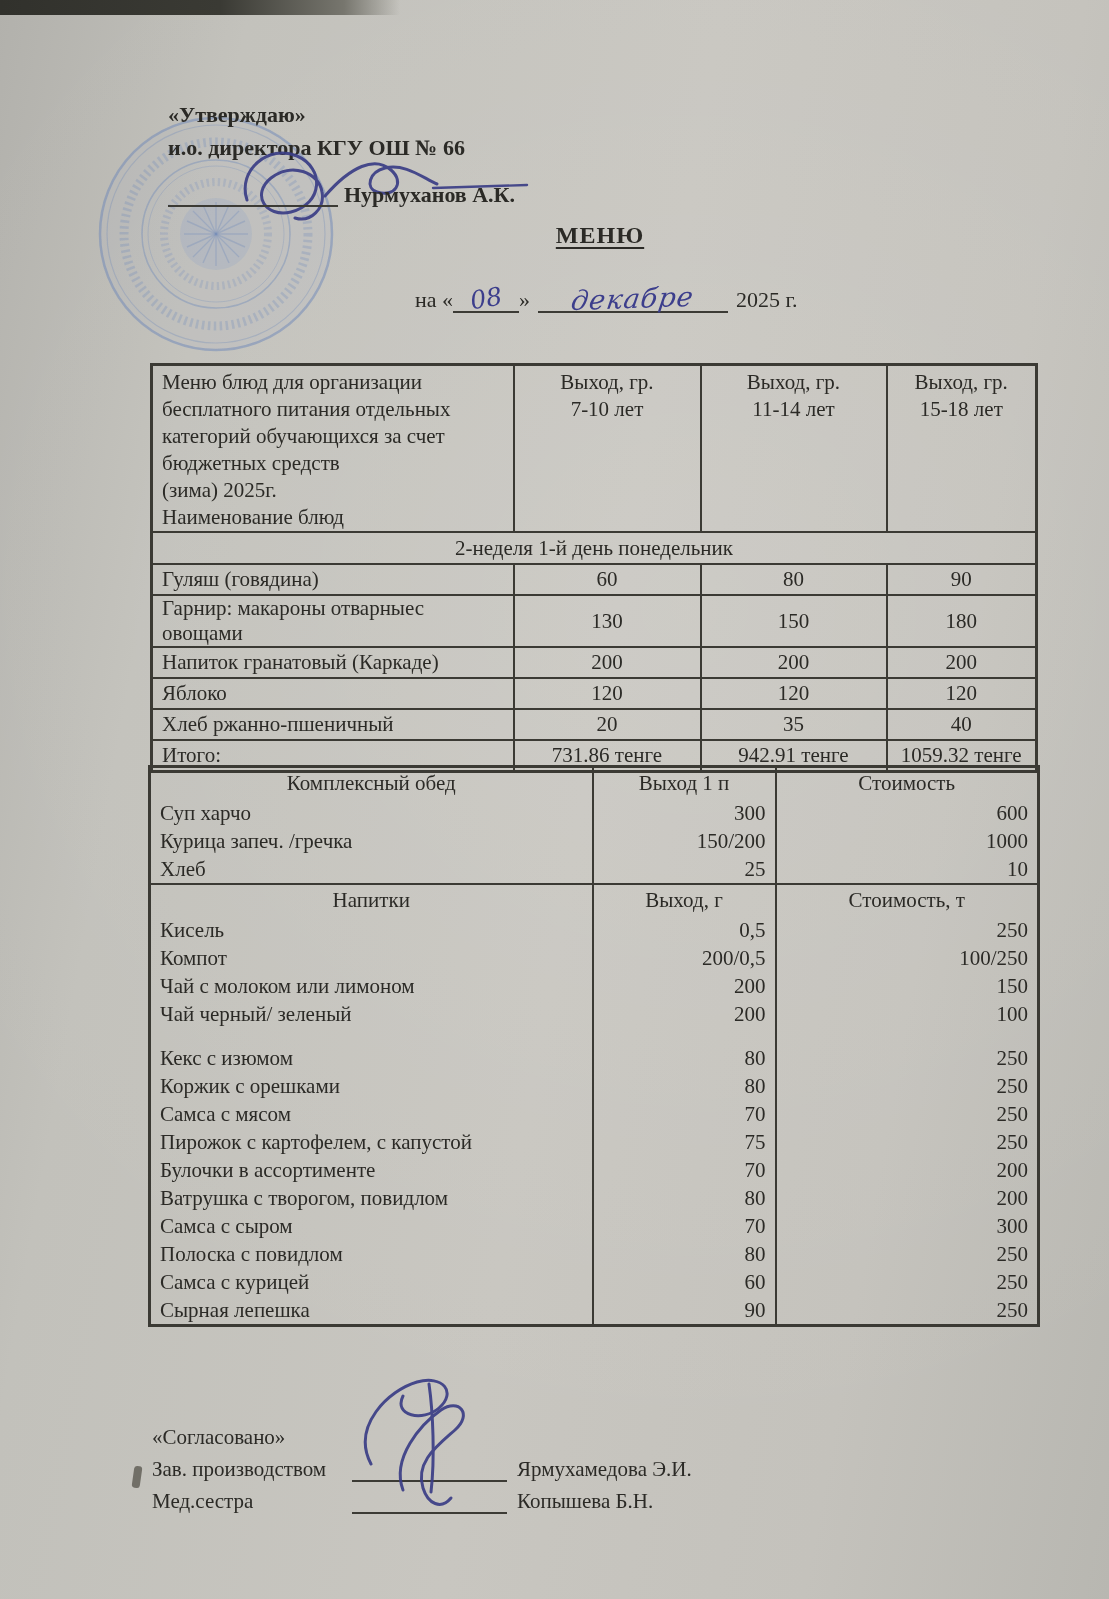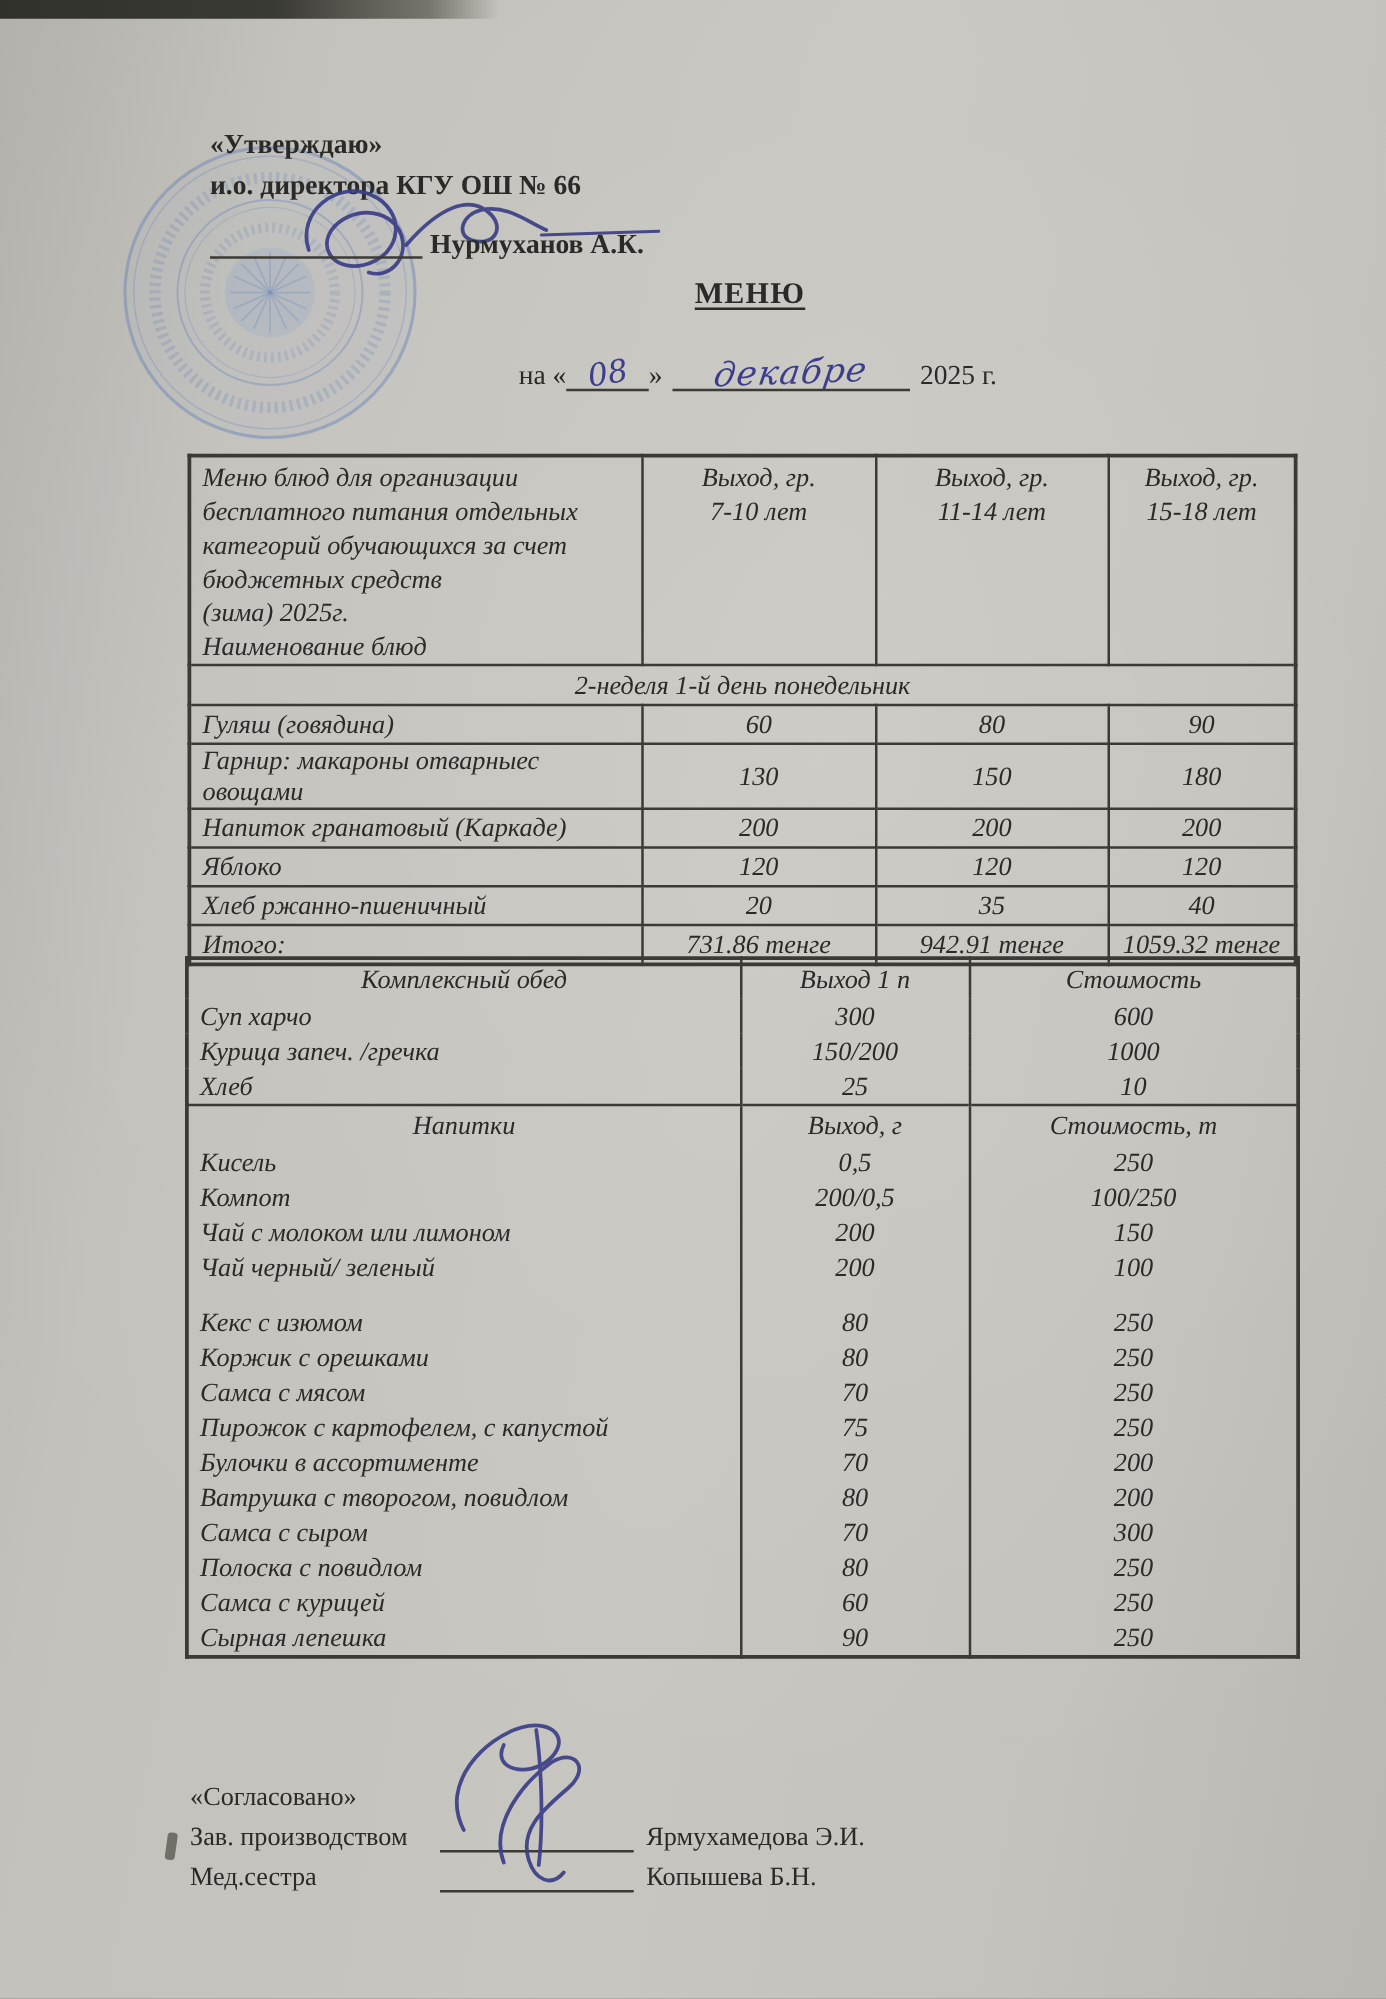--- a/index.html
+++ b/index.html
@@ -34,38 +34,38 @@
   .date-line { position:absolute; left:415px; top:280px; font-size:22px; white-space:nowrap; }
   .hw { color:#3c3e8c; font-style:italic; font-family:"DejaVu Serif",serif; display:inline-block; }
   .hw-slot { display:inline-block; border-bottom:2px solid #3c3b35; text-align:center; vertical-align:bottom; }
   .slot-day { width:66px; }
   .slot-day .hw { font-size:25px; transform:rotate(-9deg) translateY(2px); }
   .slot-month { width:190px; margin-left:8px; margin-right:8px; }
   .slot-month .hw { font-size:27px; transform:skewX(-10deg) rotate(-2deg) translateY(3px); letter-spacing:1px; }
   
   .stamp { position:absolute; left:92px; top:110px; opacity:.85; pointer-events:none; }
   
-  table { border-collapse:collapse; table-layout:fixed;font-style:italic; }
+  table { border-collapse:collapse; table-layout:fixed; }
   .t1 { position:absolute; left:150px; top:363px; width:885px; font-size:21px; border:3px solid #3b3a34; }
   .t1 td { border:2px solid #3b3a34; padding:0 9px; vertical-align:middle; }
   .t1 .corner { vertical-align:top; white-space:pre-line; line-height:27px; padding-top:3px; }
   .t1 .agecol { vertical-align:top; text-align:center; white-space:pre-line; line-height:27px; padding-top:3px; }
   .t1 .day td { text-align:center; height:30px; }
   .t1 .val { text-align:center; }
   .r-head td { height:158px; }
   .r-std td { height:29px; }
   .r-tall td { height:50px; }
   .t2 { position:absolute; left:148px; top:765px; width:889px; font-size:21px; border:3px solid #3b3a34; }
   .t2 td { border-left:2px solid #3b3a34; border-right:2px solid #3b3a34; padding:0 9px; vertical-align:middle; }
   .t2 .sec-head td { height:31px; }
   .t2 .sec-head.bordered td { border-top:2px solid #3b3a34; }
   .t2 .t2-title { text-align:center; }
   .t2 .t2-colh { text-align:center;margin-left:40px; }
   .t2 .item td { height:28px; }
-  .t2 .item .c { text-align:center; }
+  .t2 .item .c { text-align:right; }
   .t2 .gap td { height:16px; }
   
   .footer { position:absolute; left:152px; top:1418px; font-size:21px; }
   .f-line { height:32px; display:flex; align-items:flex-end; }
   .f-label { display:inline-block; width:200px; }
   .f-fill { display:inline-block; width:155px; border-bottom:2px solid #3c3b35; height:24px; }
   .f-name { display:inline-block; padding-left:10px; white-space:nowrap; }
   .sig-footer-svg { position:absolute; left:333px; top:1362px; }
 </style>
 </head>

